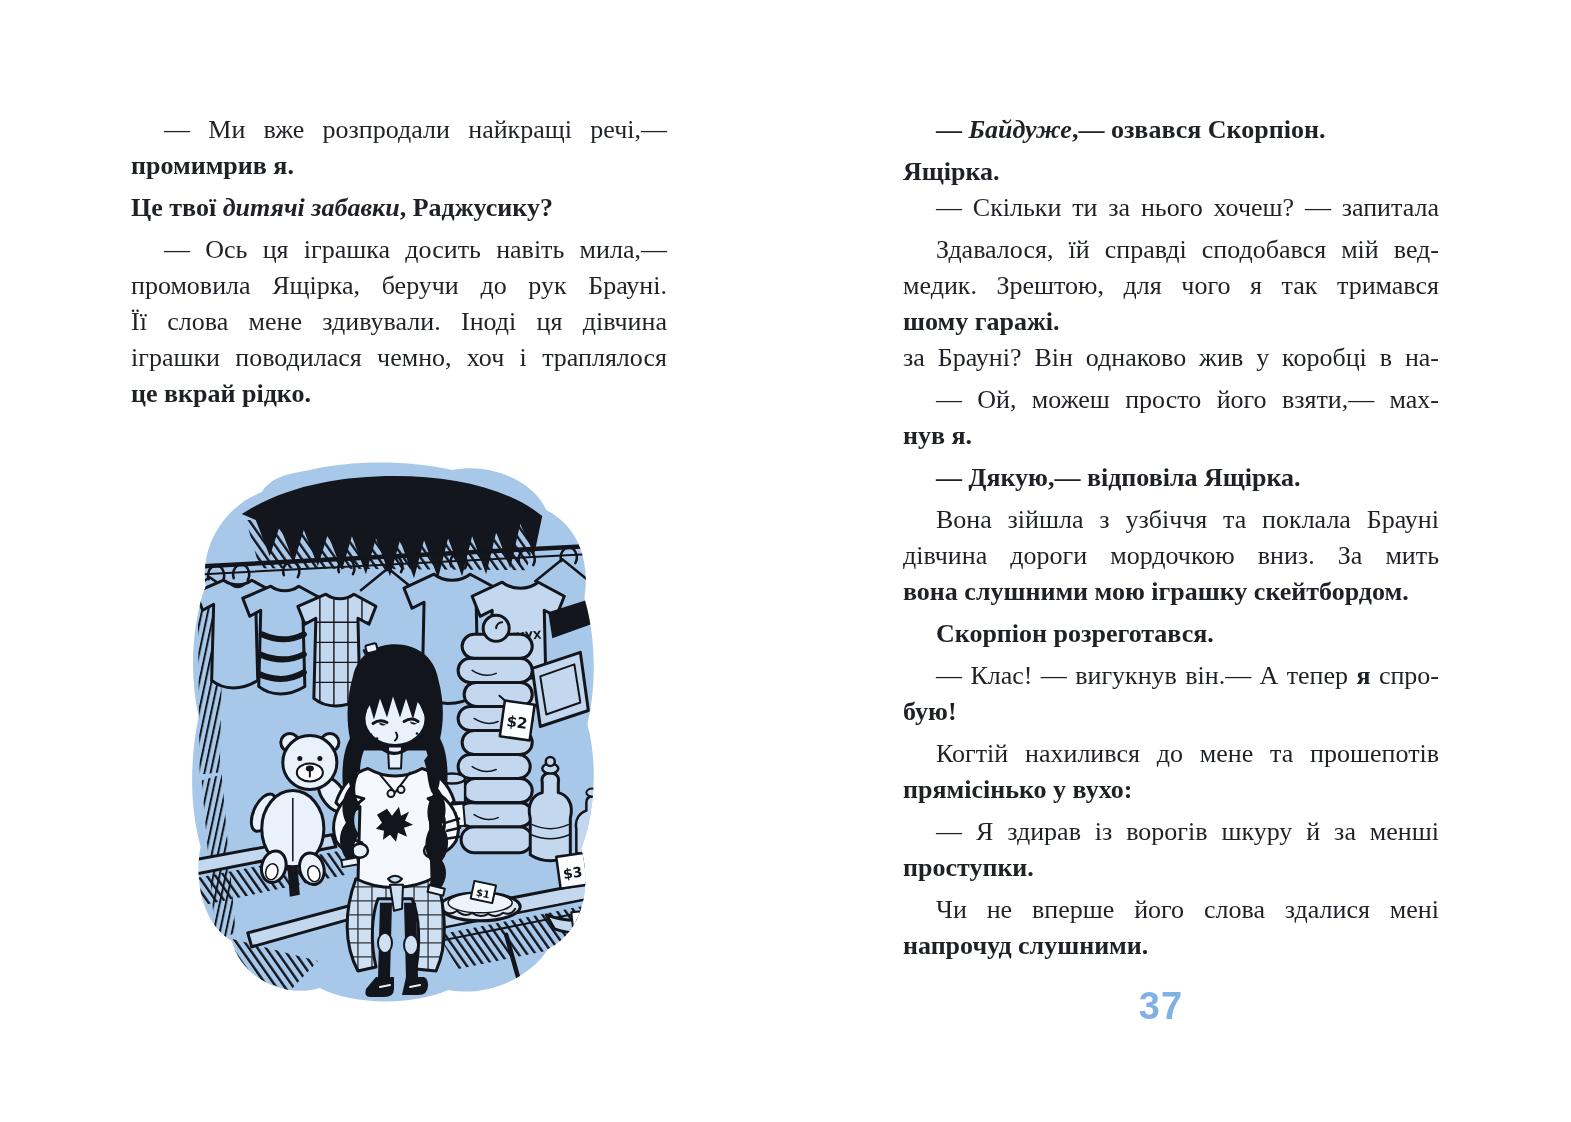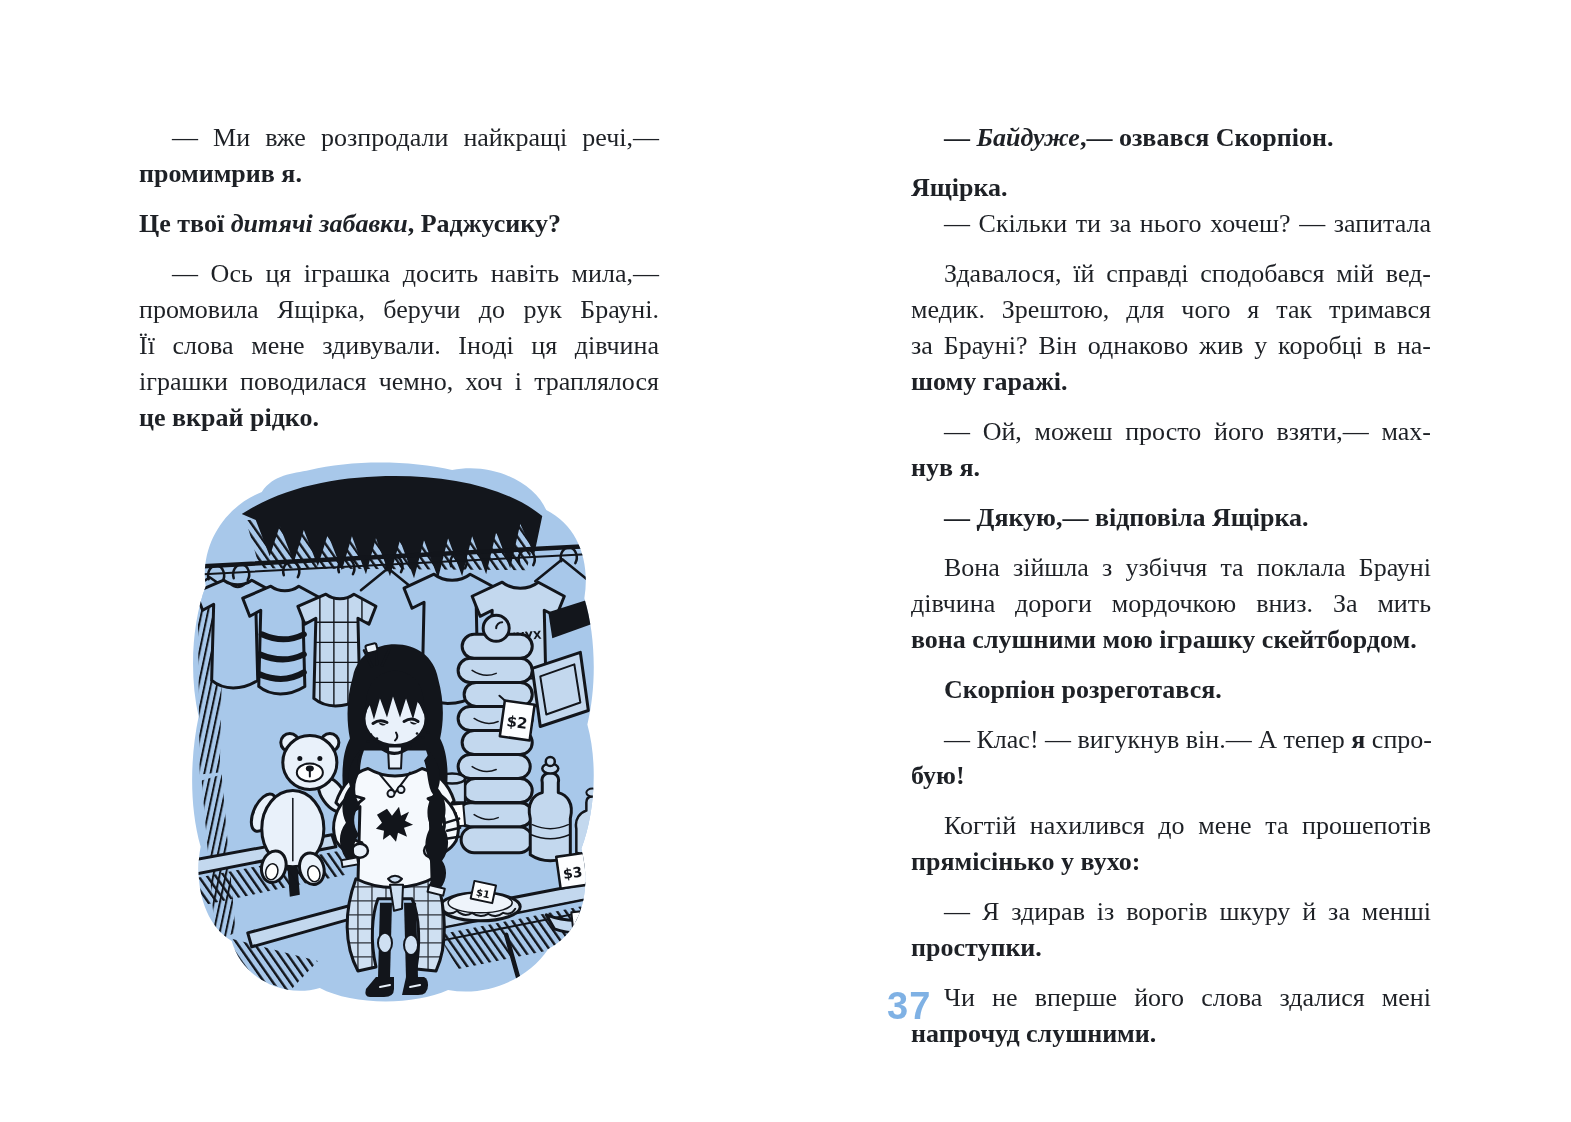--- a/index.html
+++ b/index.html
@@ -1,27 +1,27 @@
 <!DOCTYPE html>
 <html><head>
 <meta charset="utf-8">
 <style>
   html,body{margin:0;padding:0;background:#ffffff;}
   #canvas{position:relative;width:1571px;height:1122px;background:#ffffff;overflow:hidden;
           font-family:"Liberation Serif",serif;color:#1e2126;}
   .text-col{position:absolute;top:106px;width:548px;font-size:26px;line-height:36px;}
   #left-col{left:125px;}
   #right-col{left:897px;}
-  .para{margin:14px;}
+  .para{margin:6px;}
   .line{text-align:justify;text-align-last:justify;height:36px;overflow:visible;white-space:nowrap;}
   .line.first{text-indent:33px;}
   .line.last{text-align-last:left;font-weight:bold;}
   .line i{font-style:italic;}
   .line b{font-weight:bold;}
-  #page-number{position:absolute;left:887px;top:985px;width:548px;text-align:left;
+  #page-number{position:absolute;left:887px;top:985px;width:548px;text-align:center;
                font-family:"Liberation Sans",sans-serif;font-weight:bold;font-size:38px;
                color:#7fb1e4;letter-spacing:1px;}
   #illustration-box{position:absolute;left:189px;top:462px;width:412px;height:546px;}
   svg text{font-family:"DejaVu Sans",sans-serif;fill:#12151b;}
 </style>
 </head>
 <body>
 <div id="canvas">
 
   <div id="left-col" class="text-col">
@@ -45,22 +45,22 @@
       <div class="para">
         <div class="line first last">— <i>Байдуже</i>,— озвався Скорпіон.</div>
       </div>
       <div class="para">
         <div class="line last">Ящірка.</div>
         <div class="line first">— Скільки ти за нього хочеш? — запитала</div>
       </div>
       <div class="para">
         <div class="line first">Здавалося, їй справді сподобався мій вед-</div>
         <div class="line">медик. Зрештою, для чого я так тримався</div>
+        <div class="line last">шому гаражі.</div>
         <div class="line">за Брауні? Він однаково жив у коробці в на-</div>
-        <div class="line last">шому гаражі.</div>
       </div>
       <div class="para">
         <div class="line first">— Ой, можеш просто його взяти,— мах-</div>
         <div class="line last">нув я.</div>
       </div>
       <div class="para">
         <div class="line first last">— Дякую,— відповіла Ящірка.</div>
       </div>
       <div class="para">
         <div class="line first">Вона зійшла з узбіччя та поклала Брауні</div>

